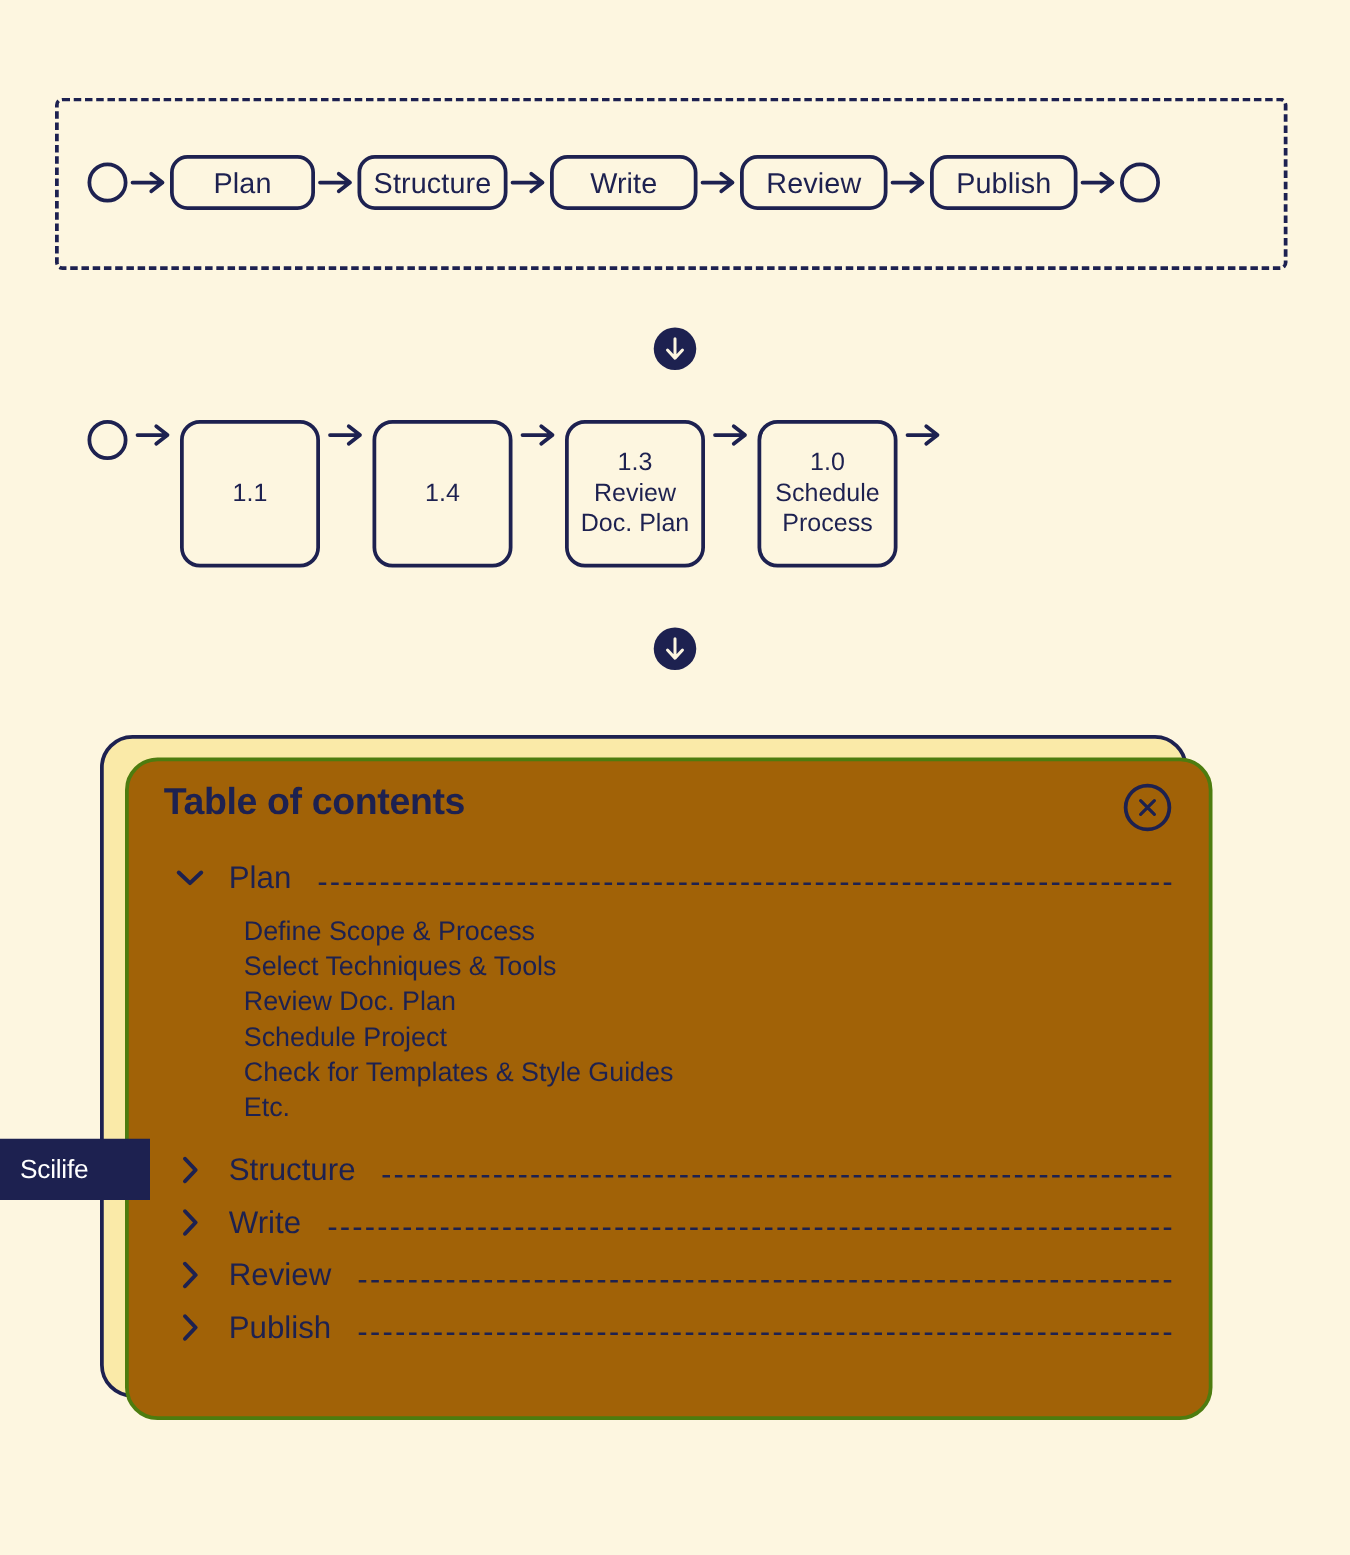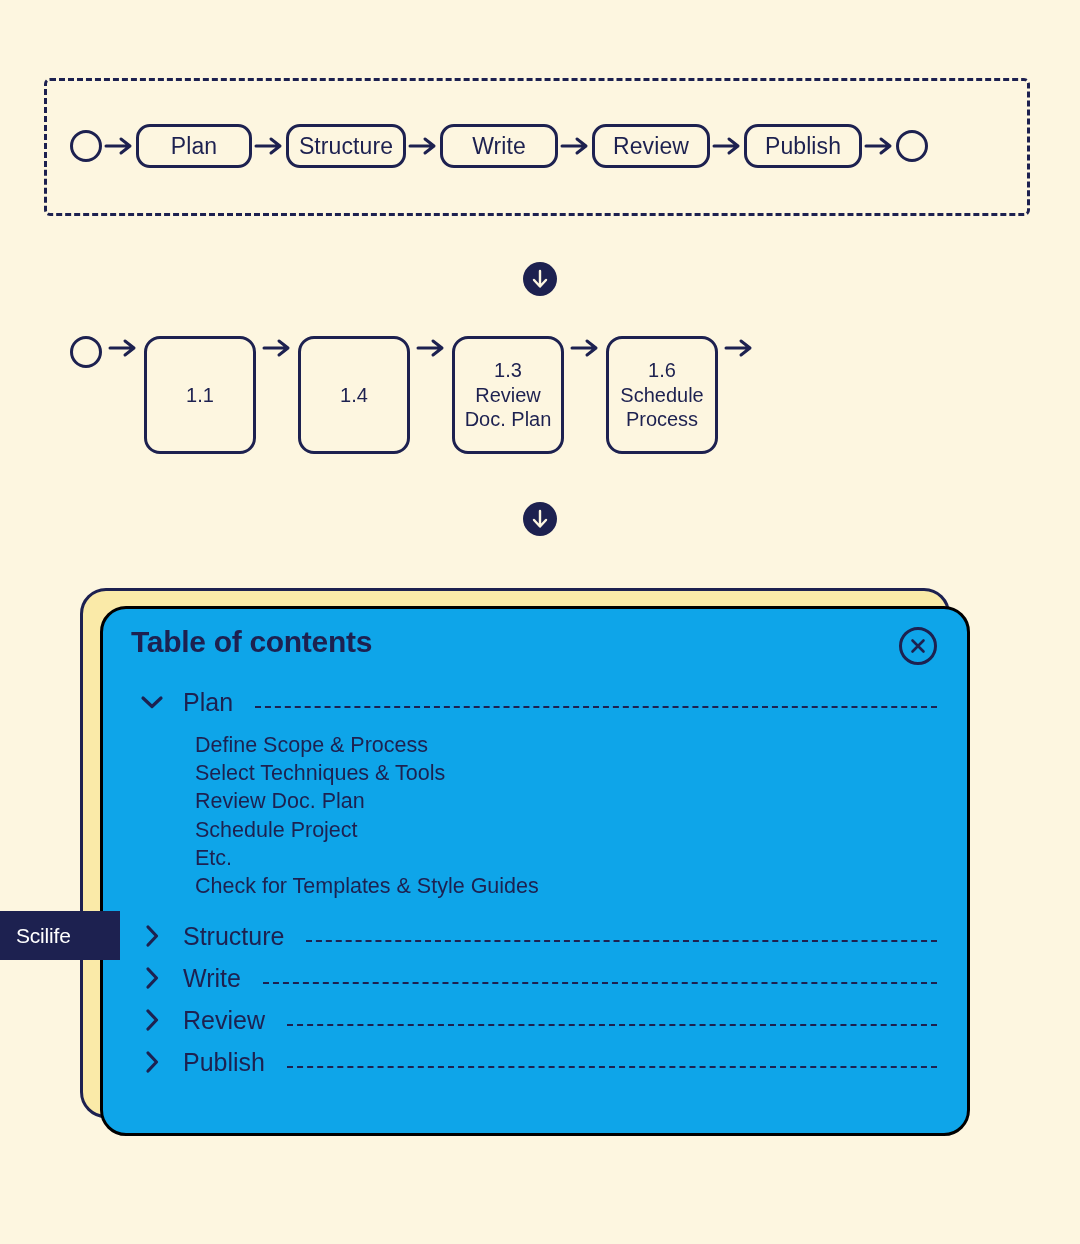--- a/index.html
+++ b/index.html
@@ -84,22 +84,22 @@
   
   .card-back{
     position:absolute;left:80px;top:588px;width:870px;height:530px;
     background:#faeaa8;
     border:3px solid #1d2150;
     border-radius:26px;
     box-sizing:border-box;
   }
   .card-front{
     position:absolute;left:100px;top:606px;width:870px;height:530px;
-    background:#0ea5e9;
-    border:3px solid #000000;
+    background:#a16207;
+    border:3px solid #4d7c0f;
     border-radius:26px;
     box-sizing:border-box;
     padding:12px;
   }
   .toc-title{
     position:absolute;left:28px;top:16px;
     font-size:30px;font-weight:bold;letter-spacing:-.3px;
   }
   .close-btn{
     position:absolute;right:30px;top:18px;
@@ -259,21 +259,21 @@
 Doc. Plan</span>
     </div>
 
     <span class="arrow">
       <svg width="30" height="20" viewBox="0 0 30 20">
           <path d="M2 10 H25 M17 3 L26 10 L17 17" fill="none" stroke="#1d2150" stroke-width="3" stroke-linecap="round" stroke-linejoin="round"></path>
         </svg>
     </span>
 
     <div class="stepbox">
-      <span class="num">1.6</span>
+      <span class="num">1.0</span>
       <span class="lbl">Schedule
 Process</span>
     </div>
 
     <span class="arrow">
       <svg width="30" height="20" viewBox="0 0 30 20">
           <path d="M2 10 H25 M17 3 L26 10 L17 17" fill="none" stroke="#1d2150" stroke-width="3" stroke-linecap="round" stroke-linejoin="round"></path>
         </svg>
     </span>
 
@@ -306,22 +306,22 @@
         </span>
         <span class="toc-label">Plan</span>
         <span class="leader"></span>
       </div>
 
       <div class="sublist">
         <div>Define Scope &amp; Process</div>
         <div>Select Techniques &amp; Tools</div>
         <div>Review Doc. Plan</div>
         <div>Schedule Project</div>
+        <div>Check for Templates &amp; Style Guides</div>
         <div>Etc.</div>
-        <div>Check for Templates &amp; Style Guides</div>
       </div>
 
       <div class="toc-row collapsed">
         <span class="chev">
           <svg width="18" height="24" viewBox="0 0 18 24">
               <path d="M5 3 L13.5 12 L5 21" fill="none" stroke="#1d2150" stroke-width="3.2" stroke-linecap="round" stroke-linejoin="round"></path>
             </svg>
         </span>
         <span class="toc-label">Structure</span>
         <span class="leader"></span>

